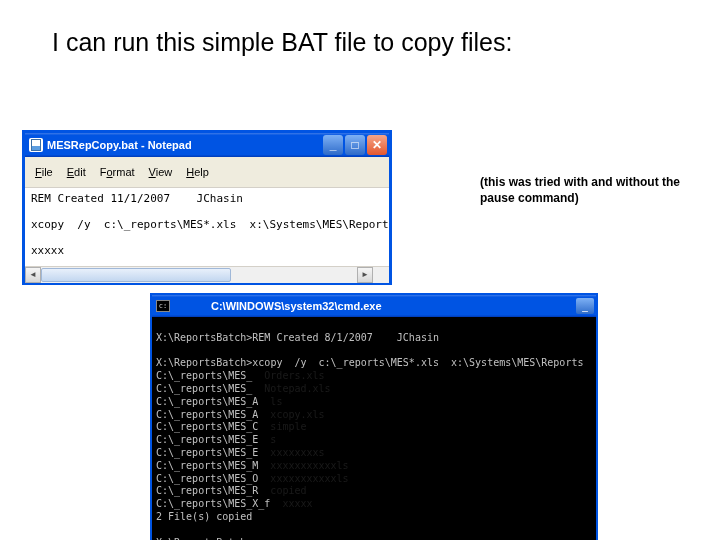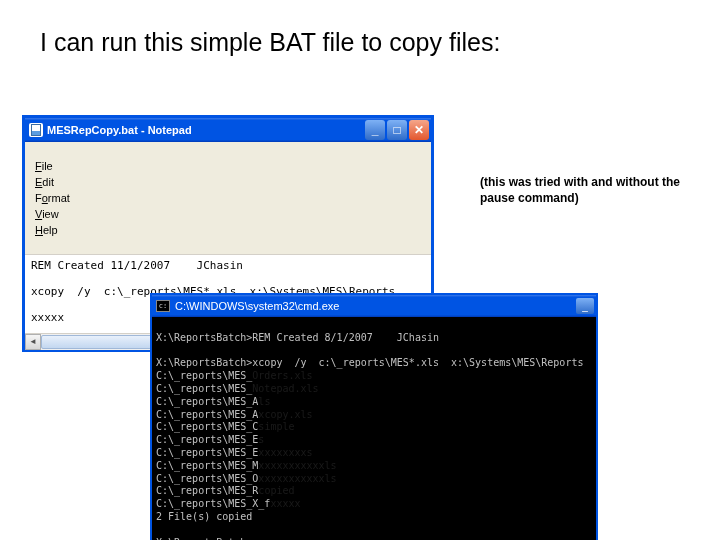--- a/index.html
+++ b/index.html
@@ -1,46 +1,46 @@
 <!DOCTYPE html>
 <html><head>
 <meta charset="utf-8">
 <style>
 * { box-sizing: border-box; margin: 0; padding: 0; }
 body { width: 720px; height: 540px; background: #fff; font-family: Arial, sans-serif; position: relative; overflow: hidden; }
-.slide-title { position: absolute; top: 28px; left: 40px; font-size: 25px; color: #000; }
+.slide-title { position: absolute; top: 28px; left: 52px; font-size: 25px; color: #000; }
 .annotation { position: absolute; top: 175px; left: 480px; width: 200px; font-size: 12px; color: #000; line-height: 1.3; font-weight: bold; }
 
-.notepad-window { position: absolute; top: 115px; left: 22px; width: 412px; border: 3px solid #0054e3; background: #fff; font-family: Tahoma, sans-serif; font-size: 11px; }
+.notepad-window { position: absolute; top: 130px; left: 22px; width: 370px; border: 3px solid #0054e3; background: #fff; font-family: Tahoma, sans-serif; font-size: 11px; }
 .notepad-titlebar { background: linear-gradient(to bottom, #3b79e8 0%, #0054e3 10%, #0054e3 90%, #003ab5 100%); height: 24px; display: flex; align-items: center; padding: 0 2px 0 4px; }
 .notepad-icon { width: 14px; height: 14px; background: #fff; border-radius: 2px; margin-right: 4px; display: flex; align-items: center; justify-content: center; }
 .notepad-icon::after { content: ""; width: 8px; height: 10px; background: linear-gradient(to bottom, #fff 60%, #5c9de0 60%); border: 1px solid #3b6ea5; }
 .notepad-title { color: #fff; font-weight: bold; font-size: 11px; flex: 1; }
 .win-btn { width: 20px; height: 20px; margin-left: 2px; border-radius: 3px; display: flex; align-items: center; justify-content: center; font-size: 12px; font-weight: bold; cursor: pointer; }
 .win-min { background: linear-gradient(to bottom, #7eb1f5, #2e6bc9); color: #fff; }
 .win-max { background: linear-gradient(to bottom, #7eb1f5, #2e6bc9); color: #fff; }
 .win-close { background: linear-gradient(to bottom, #f5a68a, #e3572e); color: #fff; }
 .win-min span, .win-max span, .win-close span { display: block; }
-.notepad-menubar { background: #efecde; border-bottom: 1px solid #d4d0c8; padding: 17px 4px; display: flex; gap: 2px; flex-direction: column; }
+.notepad-menubar { background: #efecde; border-bottom: 1px solid #d4d0c8; padding: 8px 4px; display: flex; gap: 2px; }
 .menu-item { padding: 1px 6px; cursor: pointer; font-size: 11px; }
 .menu-underline { text-decoration: underline; }
 .notepad-content { background: #fff; padding: 4px 6px; font-family: "Lucida Console", monospace; font-size: 11px; white-space: pre; color: #000; height: 78px; overflow: hidden; }
 .notepad-scrollbar { height: 16px; background: #f0f0f0; border-top: 1px solid #d4d0c8; display: flex; align-items: center; }
 .scroll-arrow { width: 16px; height: 16px; background: linear-gradient(to bottom, #f5f5f5, #d8d8d8); border: 1px solid #b0b0b0; display: flex; align-items: center; justify-content: center; font-size: 8px; color: #505050; }
 .scroll-track { flex: 1; height: 16px; background: #f0f0f0; position: relative; }
 .scroll-thumb { position: absolute; left: 0; width: 60%; height: 14px; top: 1px; background: linear-gradient(to bottom, #e8f0fb, #c3d7f0); border: 1px solid #a0b8d8; border-radius: 2px; }
 .scroll-grip { height: 16px; width: 16px; background: #f0f0f0; }
 
 .cmd-window { position: absolute; top: 293px; left: 150px; width: 448px; border: 2px solid #0054e3; font-family: Tahoma, sans-serif; }
 .cmd-titlebar { background: linear-gradient(to bottom, #3b79e8 0%, #0054e3 10%, #0054e3 90%, #003ab5 100%); height: 22px; display: flex; align-items: center; padding: 0 2px 0 4px; }
 .cmd-icon { width: 14px; height: 12px; background: #000; border: 1px solid #888; margin-right: 5px; display: flex; align-items: center; justify-content: center; color: #ccc; font-size: 7px; font-family: monospace; }
-.cmd-title { color: #fff; font-weight: normal; font-size: 11px; flex: 1; }
+.cmd-title { color: #fff; font-weight: bold; font-size: 11px; flex: 1; margin-left: 36px; }
 .cmd-win-btn { width: 18px; height: 16px; margin-left: 1px; border-radius: 2px; background: linear-gradient(to bottom, #7eb1f5, #2e6bc9); color: #fff; display: flex; align-items: center; justify-content: center; font-size: 10px; cursor: pointer; }
 .cmd-content { background: #000; color: #c0c0c0; font-family: "Lucida Console", monospace; font-size: 10px; padding: 2px 4px 6px 4px; white-space: pre; line-height: 1.28; min-height: 166px; }
-.smudge { color: #1a1a1a; }
+.smudge { color: #1a1a1a; margin-left: 12px; }
 </style>
 </head>
 <body>
 
 <div class="slide-title">I can run this simple BAT file to copy files:</div>
 
 <div class="annotation">(this was tried with and without the pause command)</div>
 
 <div class="notepad-window">
   <div class="notepad-titlebar">

